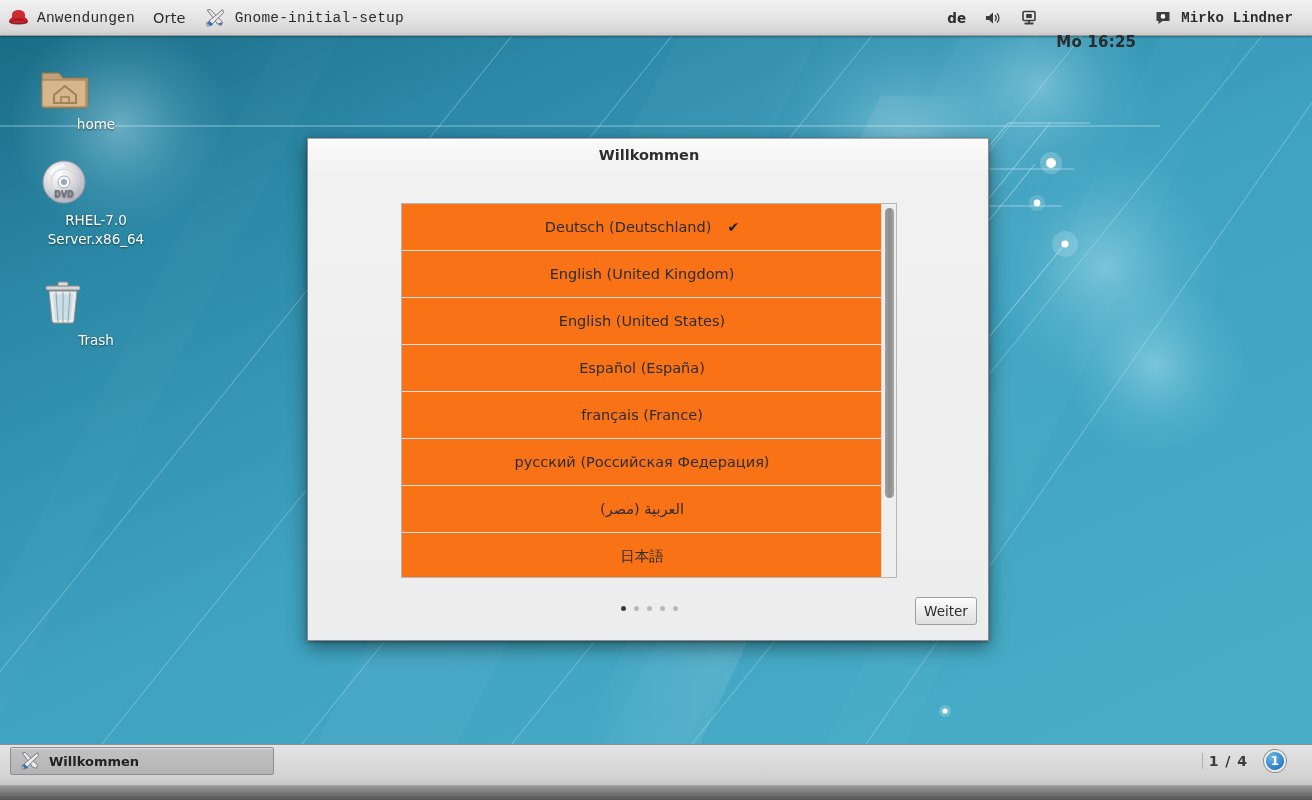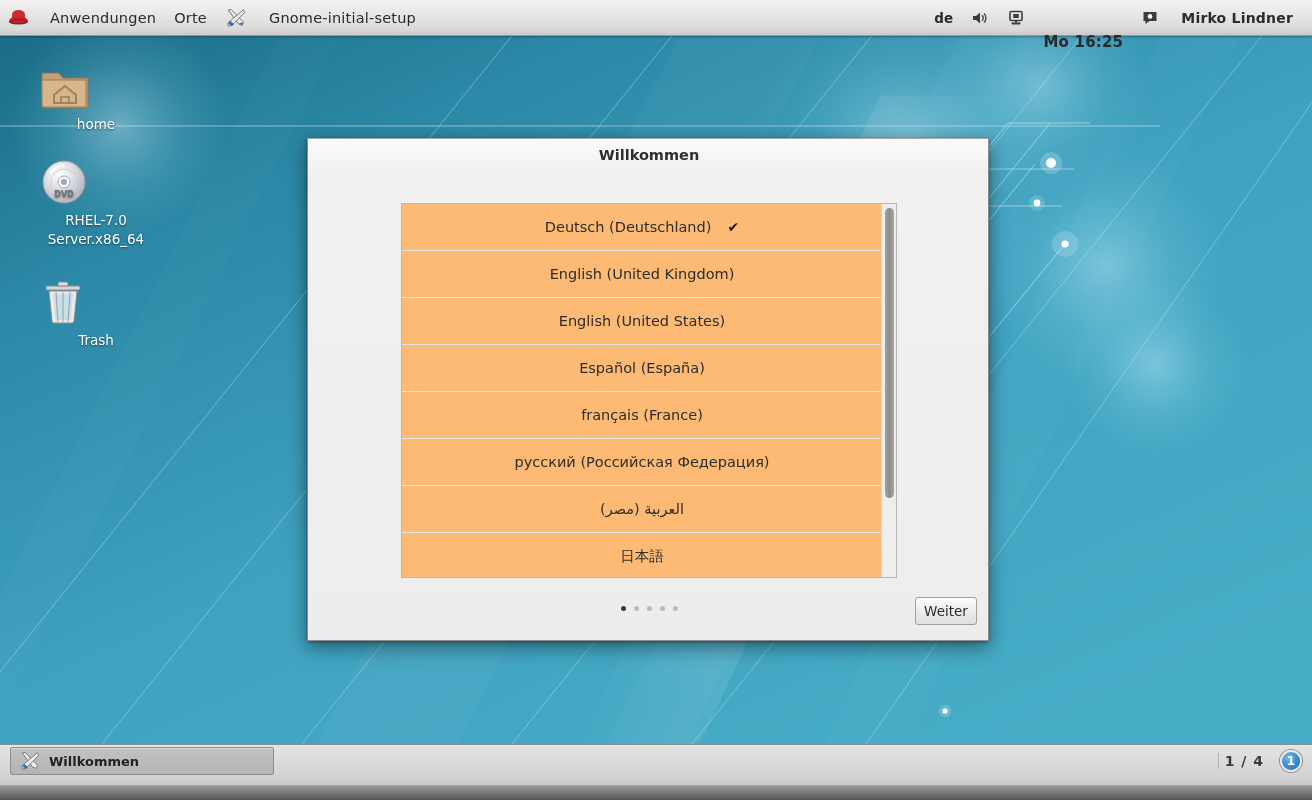--- a/index.html
+++ b/index.html
@@ -38,21 +38,21 @@
   .panel-item {
     display: flex;
     align-items: center;
     height: 100%;
     padding: 0 9px;
     font-size: 14.5px;
     color: #2b2b2b;
     letter-spacing: 0.2px;
     white-space: nowrap;
   }
-  .panel-item.with-gap { gap: 22px; }
+  .panel-item.with-gap { gap: 9px; font-family: Liberation Mono, monospace; }
 
   #redhat-icon { width: 19px; height: 19px; position: relative; flex: none; }
   #redhat-icon .hat-brim {
     position: absolute; left: 0; bottom: 3px;
     width: 19px; height: 7px;
     background: #c8232c;
     border-radius: 50% / 100% 100% 60% 60%;
     box-shadow: inset 0 -1px 0 rgba(0,0,0,0.25);
   }
   #redhat-icon .hat-top {
@@ -139,21 +139,21 @@
   }
   .lang-row {
     height: 47px;
     border-bottom: 1px solid #e4e4e4;
     display: flex;
     align-items: center;
     justify-content: center;
     gap: 16px;
     font-size: 14.5px;
     color: #2d2d2d;
-    background: #fdba74;
+    background: #f97316;
     box-sizing: border-box;
     cursor: pointer;
     text-align: right;
   }
   .lang-row .lang-name { display: block; }
   .lang-row .check { font-size: 14px; color: #1b1b1b; display: none; }
   .lang-row.selected .check { display: block; }
   .lang-row.rtl { direction: rtl; }
 
   #lang-scrollbar {
@@ -233,21 +233,21 @@
     color: #222222;
     font-weight: bold;
     cursor: pointer;
     box-shadow: inset 0 1px 0 rgba(255,255,255,0.45);
   }
   #workspace-area {
     margin-left: auto;
     display: flex;
     align-items: center;
     gap: 10px;
-    padding-right: 10px;
+    padding-right: 26px;
     height: 28px;
   }
   #workspace-count {
     font-size: 14px;
     font-weight: bold;
     color: #3a3a3a;
     letter-spacing: 1px;
     padding: 0 6px;
     border-left: 1px solid #b0b0b0;
   }

